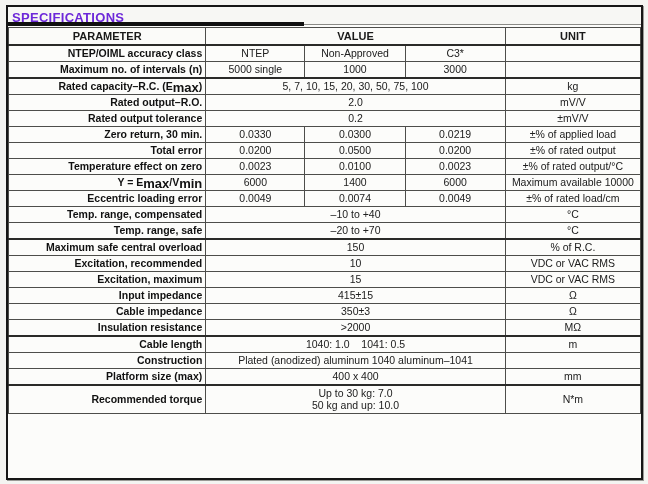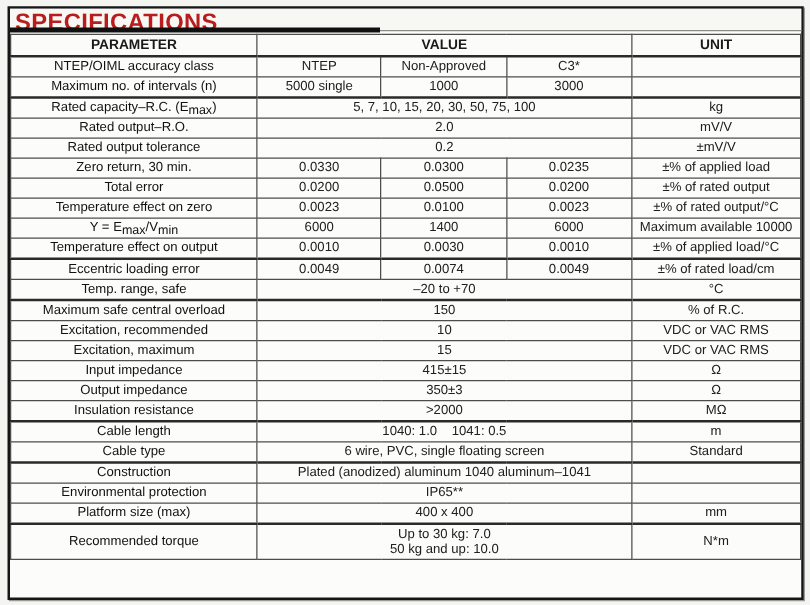--- a/index.html
+++ b/index.html
@@ -23,24 +23,24 @@
     box-shadow:1px 1px 0 #9a9a96;
   }
   .title-bar{
     position:relative;
     height:16px;
     padding:1px 0 0 4px;
     border-bottom:1px solid #8a8a86;
     background:#f7f7f4;
   }
   .title-bar .title-text{
-    font-size:19px;
+    font-size:13px;
     font-weight:bold;
     letter-spacing:.3px;
-    color:#b91c1c;
+    color:#6d28d9;
   }
   .title-underline{
     position:absolute;
     left:0;bottom:-2px;
     width:296px;height:4px;
     background:#101010;
     z-index:2;
   }
   table.spec{
     border-collapse:collapse;
@@ -60,34 +60,34 @@
   table.spec thead th{
     font-size:11px;
     font-weight:bold;
     text-align:center;
     height:14px;
     border-bottom:2px solid #2a2a28;
     background:#fbfbf9;
     margin-left:25px;
   }
   td.param{
-    font-weight:normal;
-    text-align:center;
+    font-weight:bold;
+    text-align:right;
     padding-left:4px;
     color:#111;
   }
   td.val, td.unit{
     text-align:center;
     color:#202020;
   }
   tr.thick td{
     border-bottom-width:2px;
     border-bottom-color:#2a2a28;
   }
-  sub{font-size:10px;vertical-align:-2px;line-height:0;}
+  sub{font-size:13px;vertical-align:-2px;line-height:0;}
 </style>
 </head>
 <body>
 
 <div class="page">
   <div class="sheet">
 
     <div class="title-bar">
       <span class="title-text">SPECIFICATIONS</span>
       <div class="title-underline"></div>
@@ -135,21 +135,21 @@
           </tr>
           <tr>
             <td class="param">Rated output tolerance</td>
             <td class="val" colspan="3">0.2</td>
             <td class="unit">±mV/V</td>
           </tr>
           <tr>
             <td class="param">Zero return, 30 min.</td>
             <td class="val">0.0330</td>
             <td class="val">0.0300</td>
-            <td class="val">0.0235</td>
+            <td class="val">0.0219</td>
             <td class="unit">±% of applied load</td>
           </tr>
           <tr>
             <td class="param">Total error</td>
             <td class="val">0.0200</td>
             <td class="val">0.0500</td>
             <td class="val">0.0200</td>
             <td class="unit">±% of rated output</td>
           </tr>
           <tr>
@@ -159,34 +159,32 @@
             <td class="val">0.0023</td>
             <td class="unit">±% of rated output/°C</td>
           </tr>
           <tr>
             <td class="param">Y = E<sub>max</sub>/V<sub>min</sub></td>
             <td class="val">6000</td>
             <td class="val">1400</td>
             <td class="val">6000</td>
             <td class="unit">Maximum available 10000</td>
           </tr>
-          <tr class="thick">
-            <td class="param">Temperature effect on output</td>
-            <td class="val">0.0010</td>
-            <td class="val">0.0030</td>
-            <td class="val">0.0010</td>
-            <td class="unit">±% of applied load/°C</td>
-          </tr>
           <tr>
             <td class="param">Eccentric loading error</td>
             <td class="val">0.0049</td>
             <td class="val">0.0074</td>
             <td class="val">0.0049</td>
             <td class="unit">±% of rated load/cm</td>
           </tr>
+          <tr>
+            <td class="param">Temp. range, compensated</td>
+            <td class="val" colspan="3">–10 to +40</td>
+            <td class="unit">°C</td>
+          </tr>
           <tr class="thick">
             <td class="param">Temp. range, safe</td>
             <td class="val" colspan="3">–20 to +70</td>
             <td class="unit">°C</td>
           </tr>
           <tr>
             <td class="param">Maximum safe central overload</td>
             <td class="val" colspan="3">150</td>
             <td class="unit">% of R.C.</td>
           </tr>
@@ -199,47 +197,37 @@
             <td class="param">Excitation, maximum</td>
             <td class="val" colspan="3">15</td>
             <td class="unit">VDC or VAC RMS</td>
           </tr>
           <tr>
             <td class="param">Input impedance</td>
             <td class="val" colspan="3">415±15</td>
             <td class="unit">Ω</td>
           </tr>
           <tr>
-            <td class="param">Output impedance</td>
+            <td class="param">Cable impedance</td>
             <td class="val" colspan="3">350±3</td>
             <td class="unit">Ω</td>
           </tr>
           <tr class="thick">
             <td class="param">Insulation resistance</td>
             <td class="val" colspan="3">&gt;2000</td>
             <td class="unit">MΩ</td>
           </tr>
           <tr>
             <td class="param">Cable length</td>
             <td class="val" colspan="3">1040: 1.0&nbsp;&nbsp;&nbsp;&nbsp;1041: 0.5</td>
             <td class="unit">m</td>
           </tr>
-          <tr class="thick">
-            <td class="param">Cable type</td>
-            <td class="val" colspan="3">6 wire, PVC, single floating screen</td>
-            <td class="unit">Standard</td>
-          </tr>
           <tr>
             <td class="param">Construction</td>
             <td class="val" colspan="3">Plated (anodized) aluminum 1040 aluminum–1041</td>
-            <td class="unit"></td>
-          </tr>
-          <tr>
-            <td class="param">Environmental protection</td>
-            <td class="val" colspan="3">IP65**</td>
             <td class="unit"></td>
           </tr>
           <tr class="thick">
             <td class="param">Platform size (max)</td>
             <td class="val" colspan="3">400 x 400</td>
             <td class="unit">mm</td>
           </tr>
           <tr>
             <td class="param">Recommended torque</td>
             <td class="val" colspan="3">Up to 30 kg: 7.0

